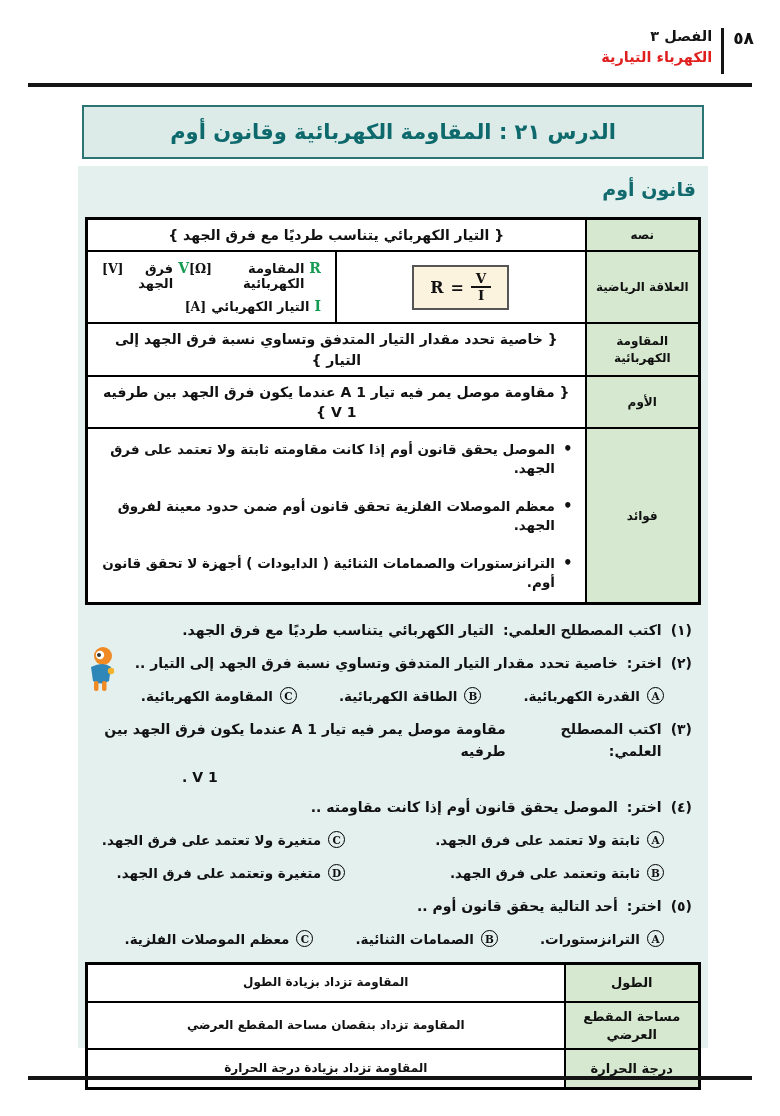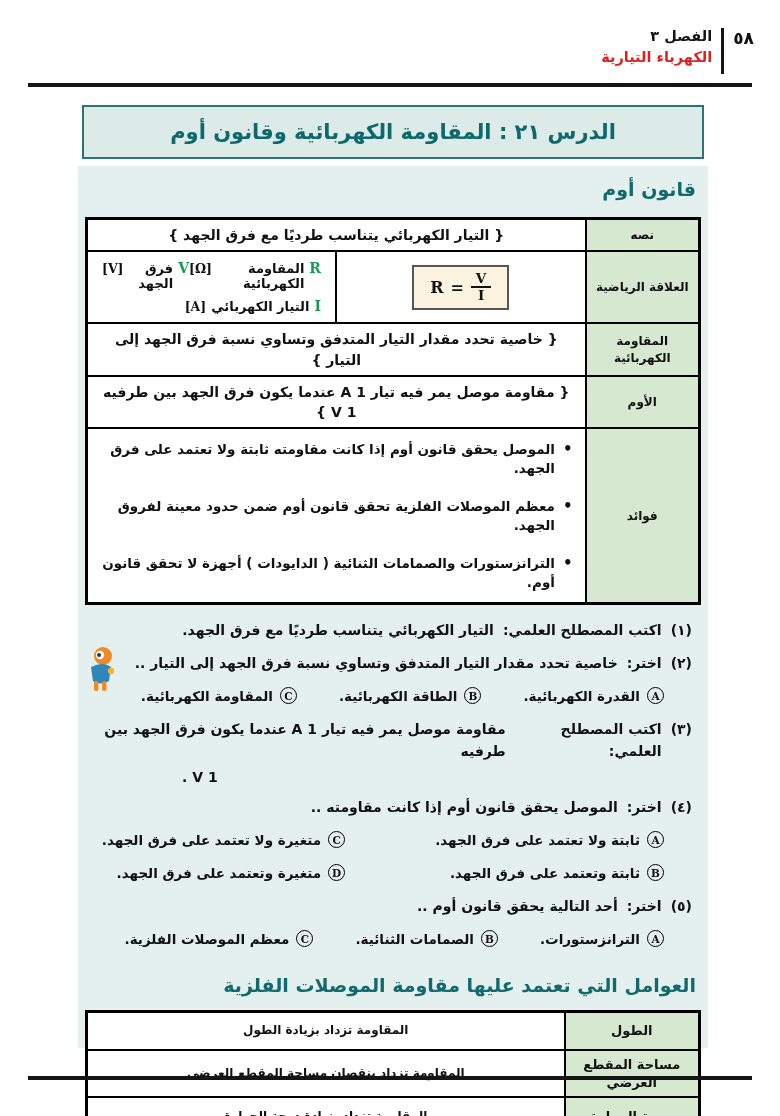--- a/index.html
+++ b/index.html
@@ -256,21 +256,20 @@
           <span class="c-letter">B</span>
           <span>الصمامات الثنائية.</span>
         </span>
         <span class="choice">
           <span class="c-letter">C</span>
           <span>معظم الموصلات الفلزية.</span>
         </span>
       </div>
     </div>
 
-    <div class="section-heading" style="margin-top:22px;">العوامل التي تعتمد عليها مقاومة الموصلات الفلزية</div>
 
     <table class="factors" style="margin-top:12px;">
       <tbody>
           <tr>
         <td class="lbl">الطول</td>
         <td class="val">المقاومة تزداد بزيادة الطول</td>
       </tr>
       <tr>
         <td class="lbl">مساحة المقطع العرضي</td>
         <td class="val">المقاومة تزداد بنقصان مساحة المقطع العرضي</td>

